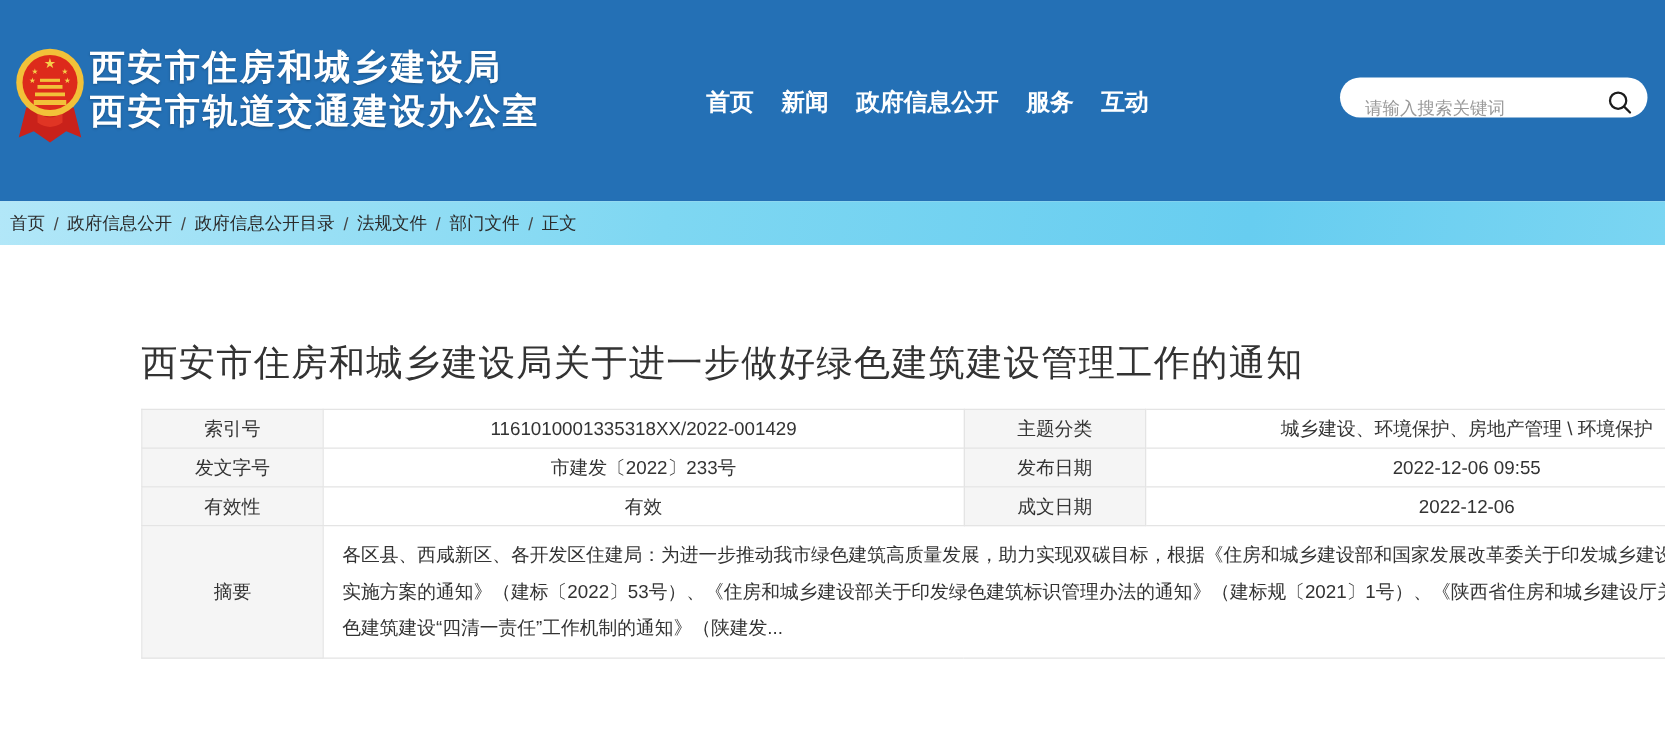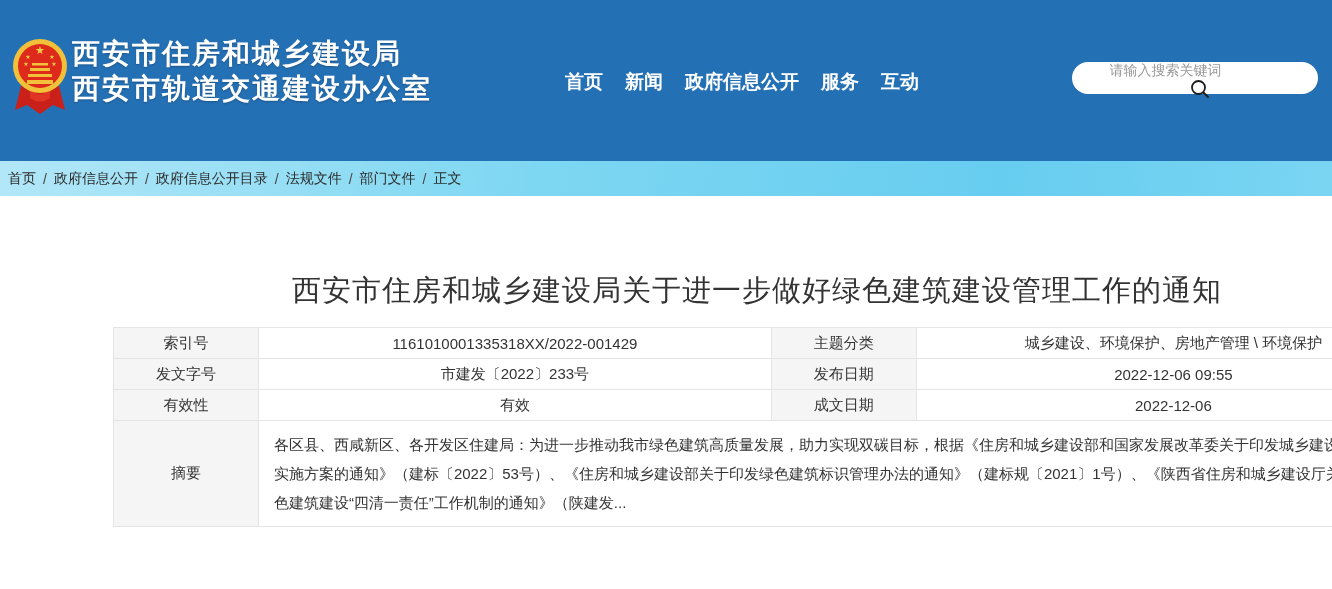--- a/index.html
+++ b/index.html
@@ -33,23 +33,22 @@
     position:absolute; left:565px; top:69px;
     display:flex; gap:22px;
     color:#fff; font-size:19px; font-weight:bold;
   }
   .main-nav .nav-item { cursor:pointer; white-space:nowrap; }
 
   .search-box {
     position:absolute; left:1072px; top:62px;
     width:246px; height:32px;
     background:#fff; border-radius:16px;
-    display:flex; align-items:center;
+    display:flex; align-items:flex-end;
     padding:0 10px 0 20px;
-    flex-direction:column;
   }
   .search-box input {
     border:none; outline:none; background:transparent;
     flex:1; font-size:14px; color:#333;
     font-family:"Liberation Sans", sans-serif;
   }
   .search-box input::placeholder { color:#9a9a9a; }
   .search-btn {
     width:24px; height:24px; border:none; background:transparent;
     cursor:pointer; display:flex; align-items:center; justify-content:center;
@@ -63,21 +62,21 @@
     display:flex; align-items:center;
     padding-left:8px;
     font-size:14px; color:#2b2b2b;
   }
   .breadcrumb-band .crumb { cursor:pointer; margin-right:7px; white-space:nowrap; }
   .breadcrumb-band .crumb-sep { margin-right:7px; color:#444; }
 
   
   .article-title {
     position:absolute; top:271px; left:113px; width:1109px;
-    text-align:right;
+    text-align:left;
     font-size:29px; font-weight:400; color:#333;
     letter-spacing:1px; white-space:nowrap;
   }
   .meta-table {
     position:absolute; top:327px; left:113px;
     width:1318px;
     border-collapse:collapse;
     font-size:15px; color:#333;
     background:#fff;
   }

